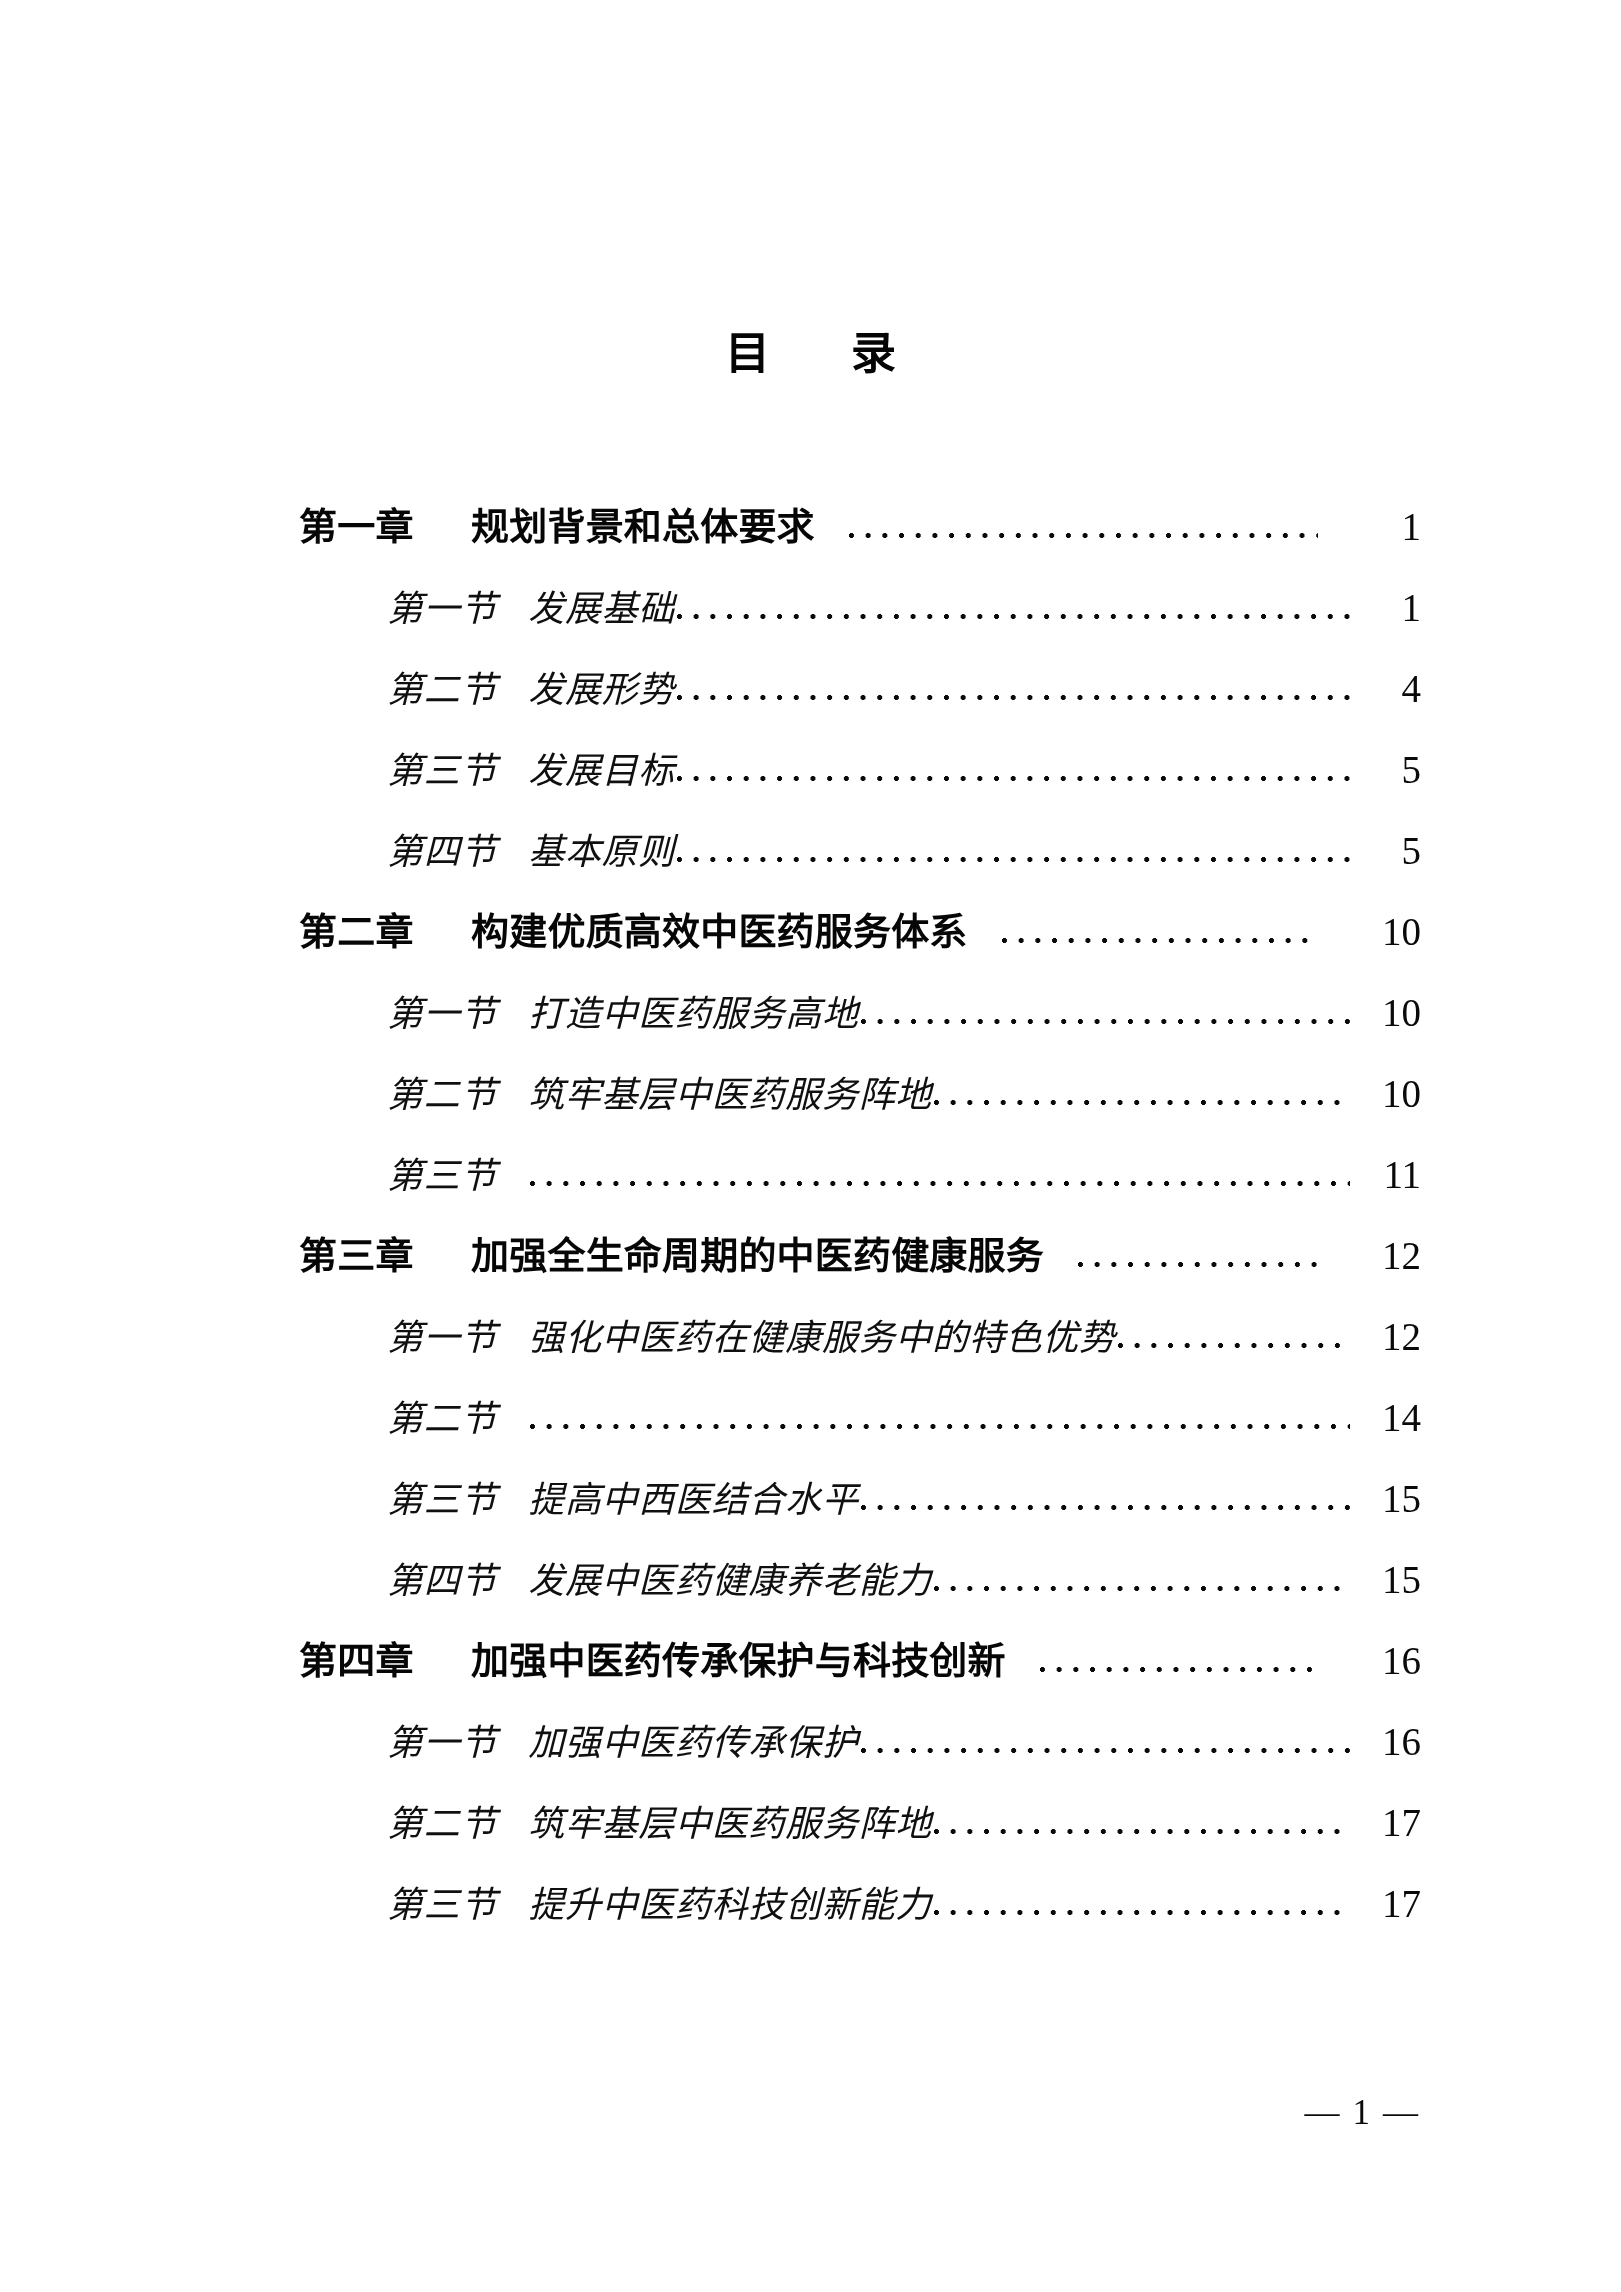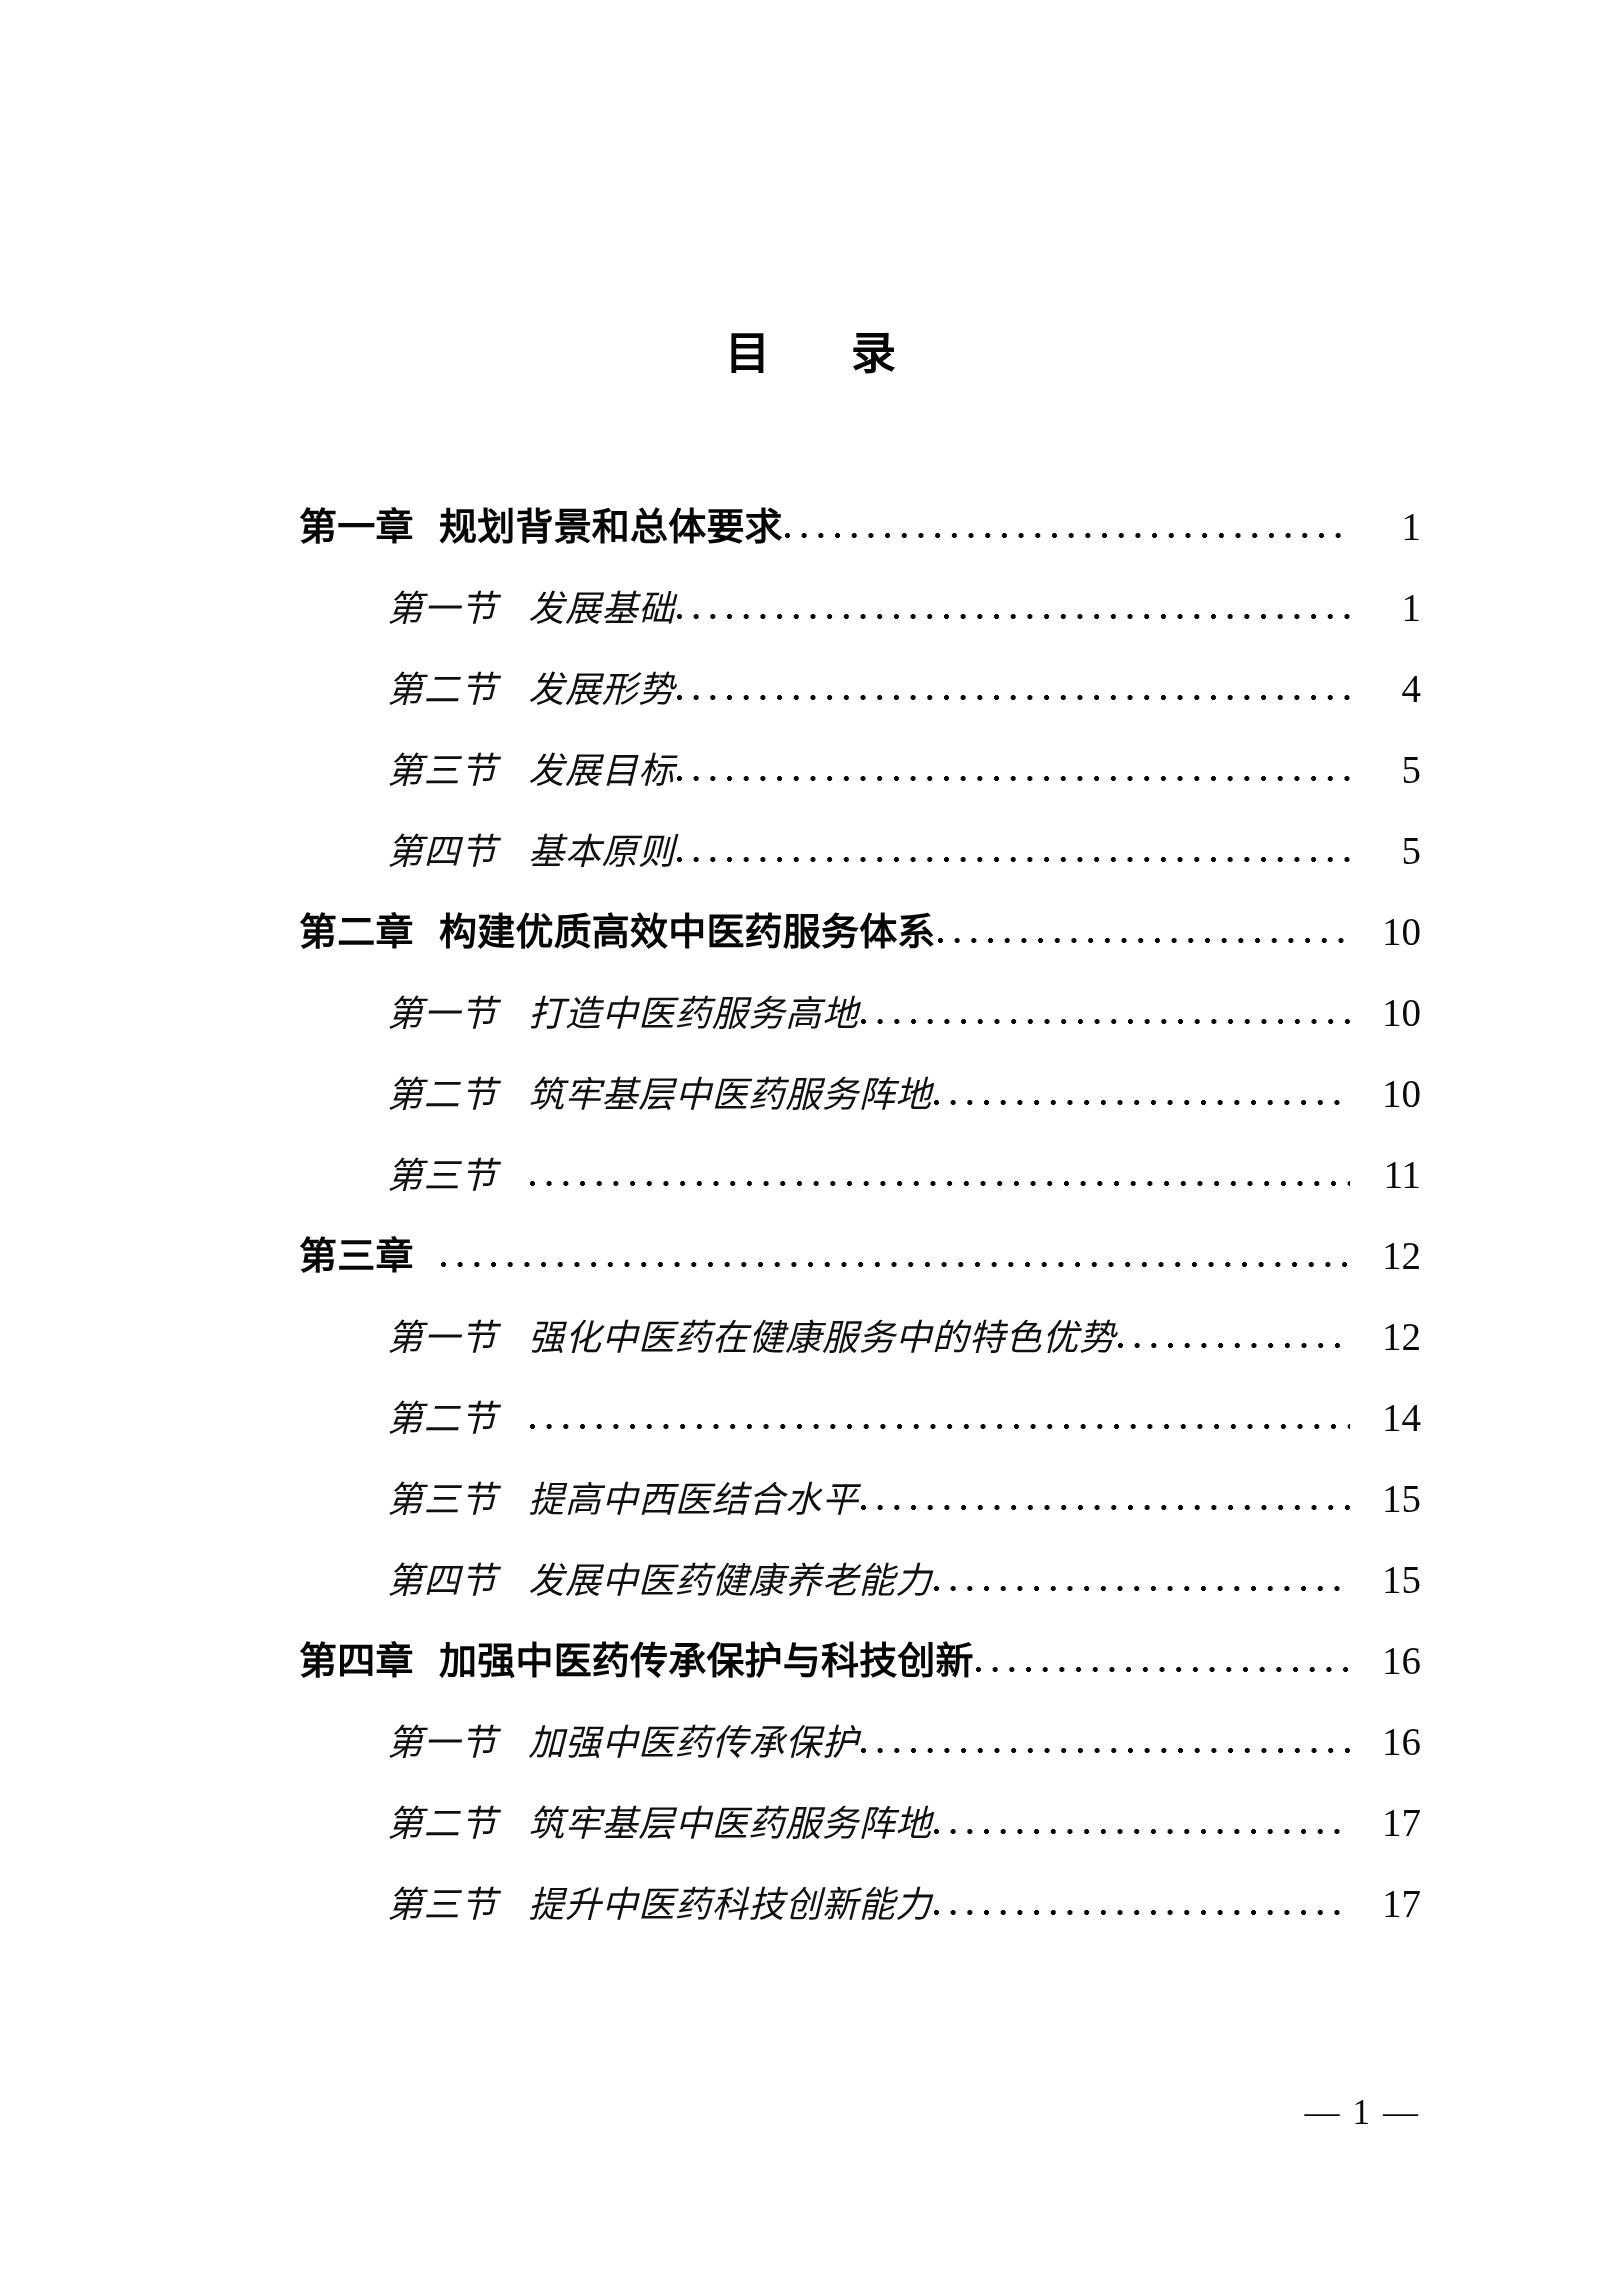--- a/index.html
+++ b/index.html
@@ -52,20 +52,21 @@
     display: flex;
     align-items: baseline;
     height: 81px;
     box-sizing: border-box;
     padding-right: 200px;   
   }
 
   
   .toc-row.level-chapter {
     padding-left: 299px;
+    gap: 32px;
   }
   .toc-row.level-chapter .entry-label,
   .toc-row.level-chapter .entry-text {
     font-family: "Liberation Sans", "DejaVu Sans", sans-serif;
     font-weight: 700;
     font-size: 38px;
     color: #060606;
     letter-spacing: 0.005em;
   }
   .toc-row.level-chapter .entry-label {
@@ -199,20 +200,21 @@
         <span class="leader"></span>
         <span class="page-num">10</span>
       </div>
       <div class="toc-row level-section">
         <span class="entry-label">第三节</span>
         <span class="leader"></span>
         <span class="page-num">11</span>
       </div>
       <div class="toc-row level-chapter">
         <span class="entry-label">第三章</span>
+        <span class="entry-text">加强全生命周期的中医药健康服务</span>
         <span class="leader"></span>
         <span class="page-num">12</span>
       </div>
       <div class="toc-row level-section">
         <span class="entry-label">第一节</span>
         <span class="entry-text">强化中医药在健康服务中的特色优势</span>
         <span class="leader"></span>
         <span class="page-num">12</span>
       </div>
       <div class="toc-row level-section">

